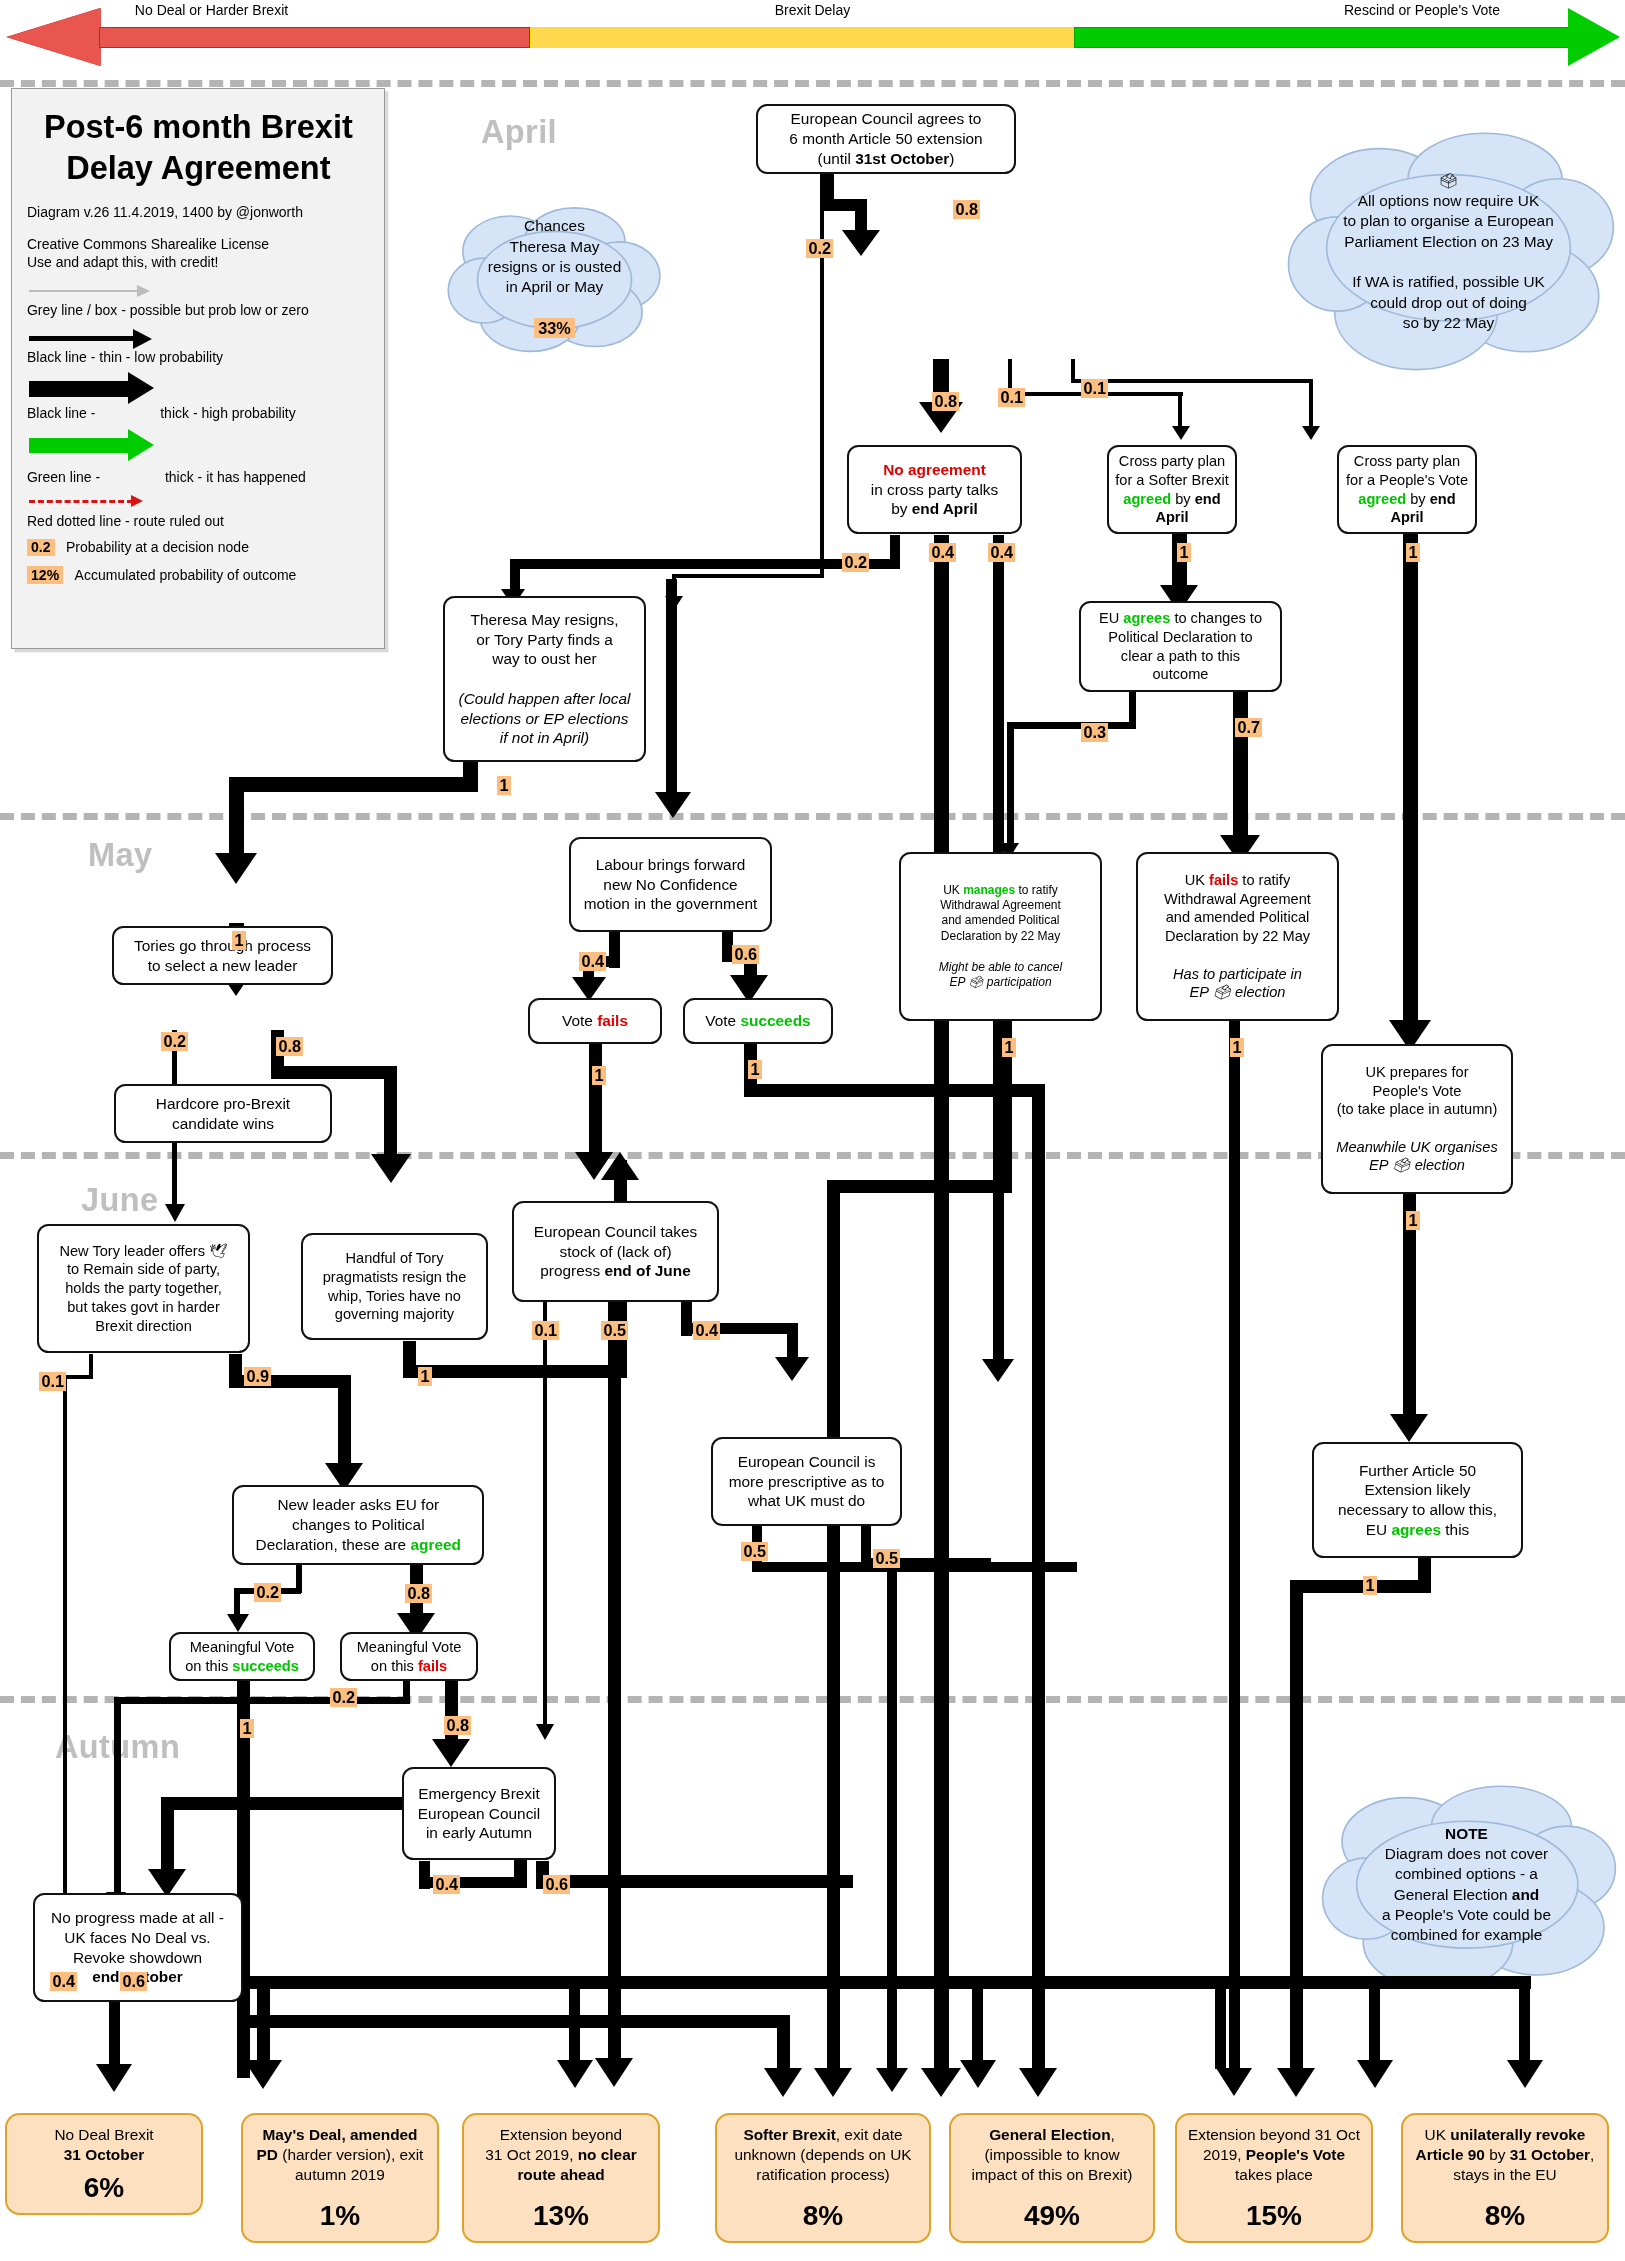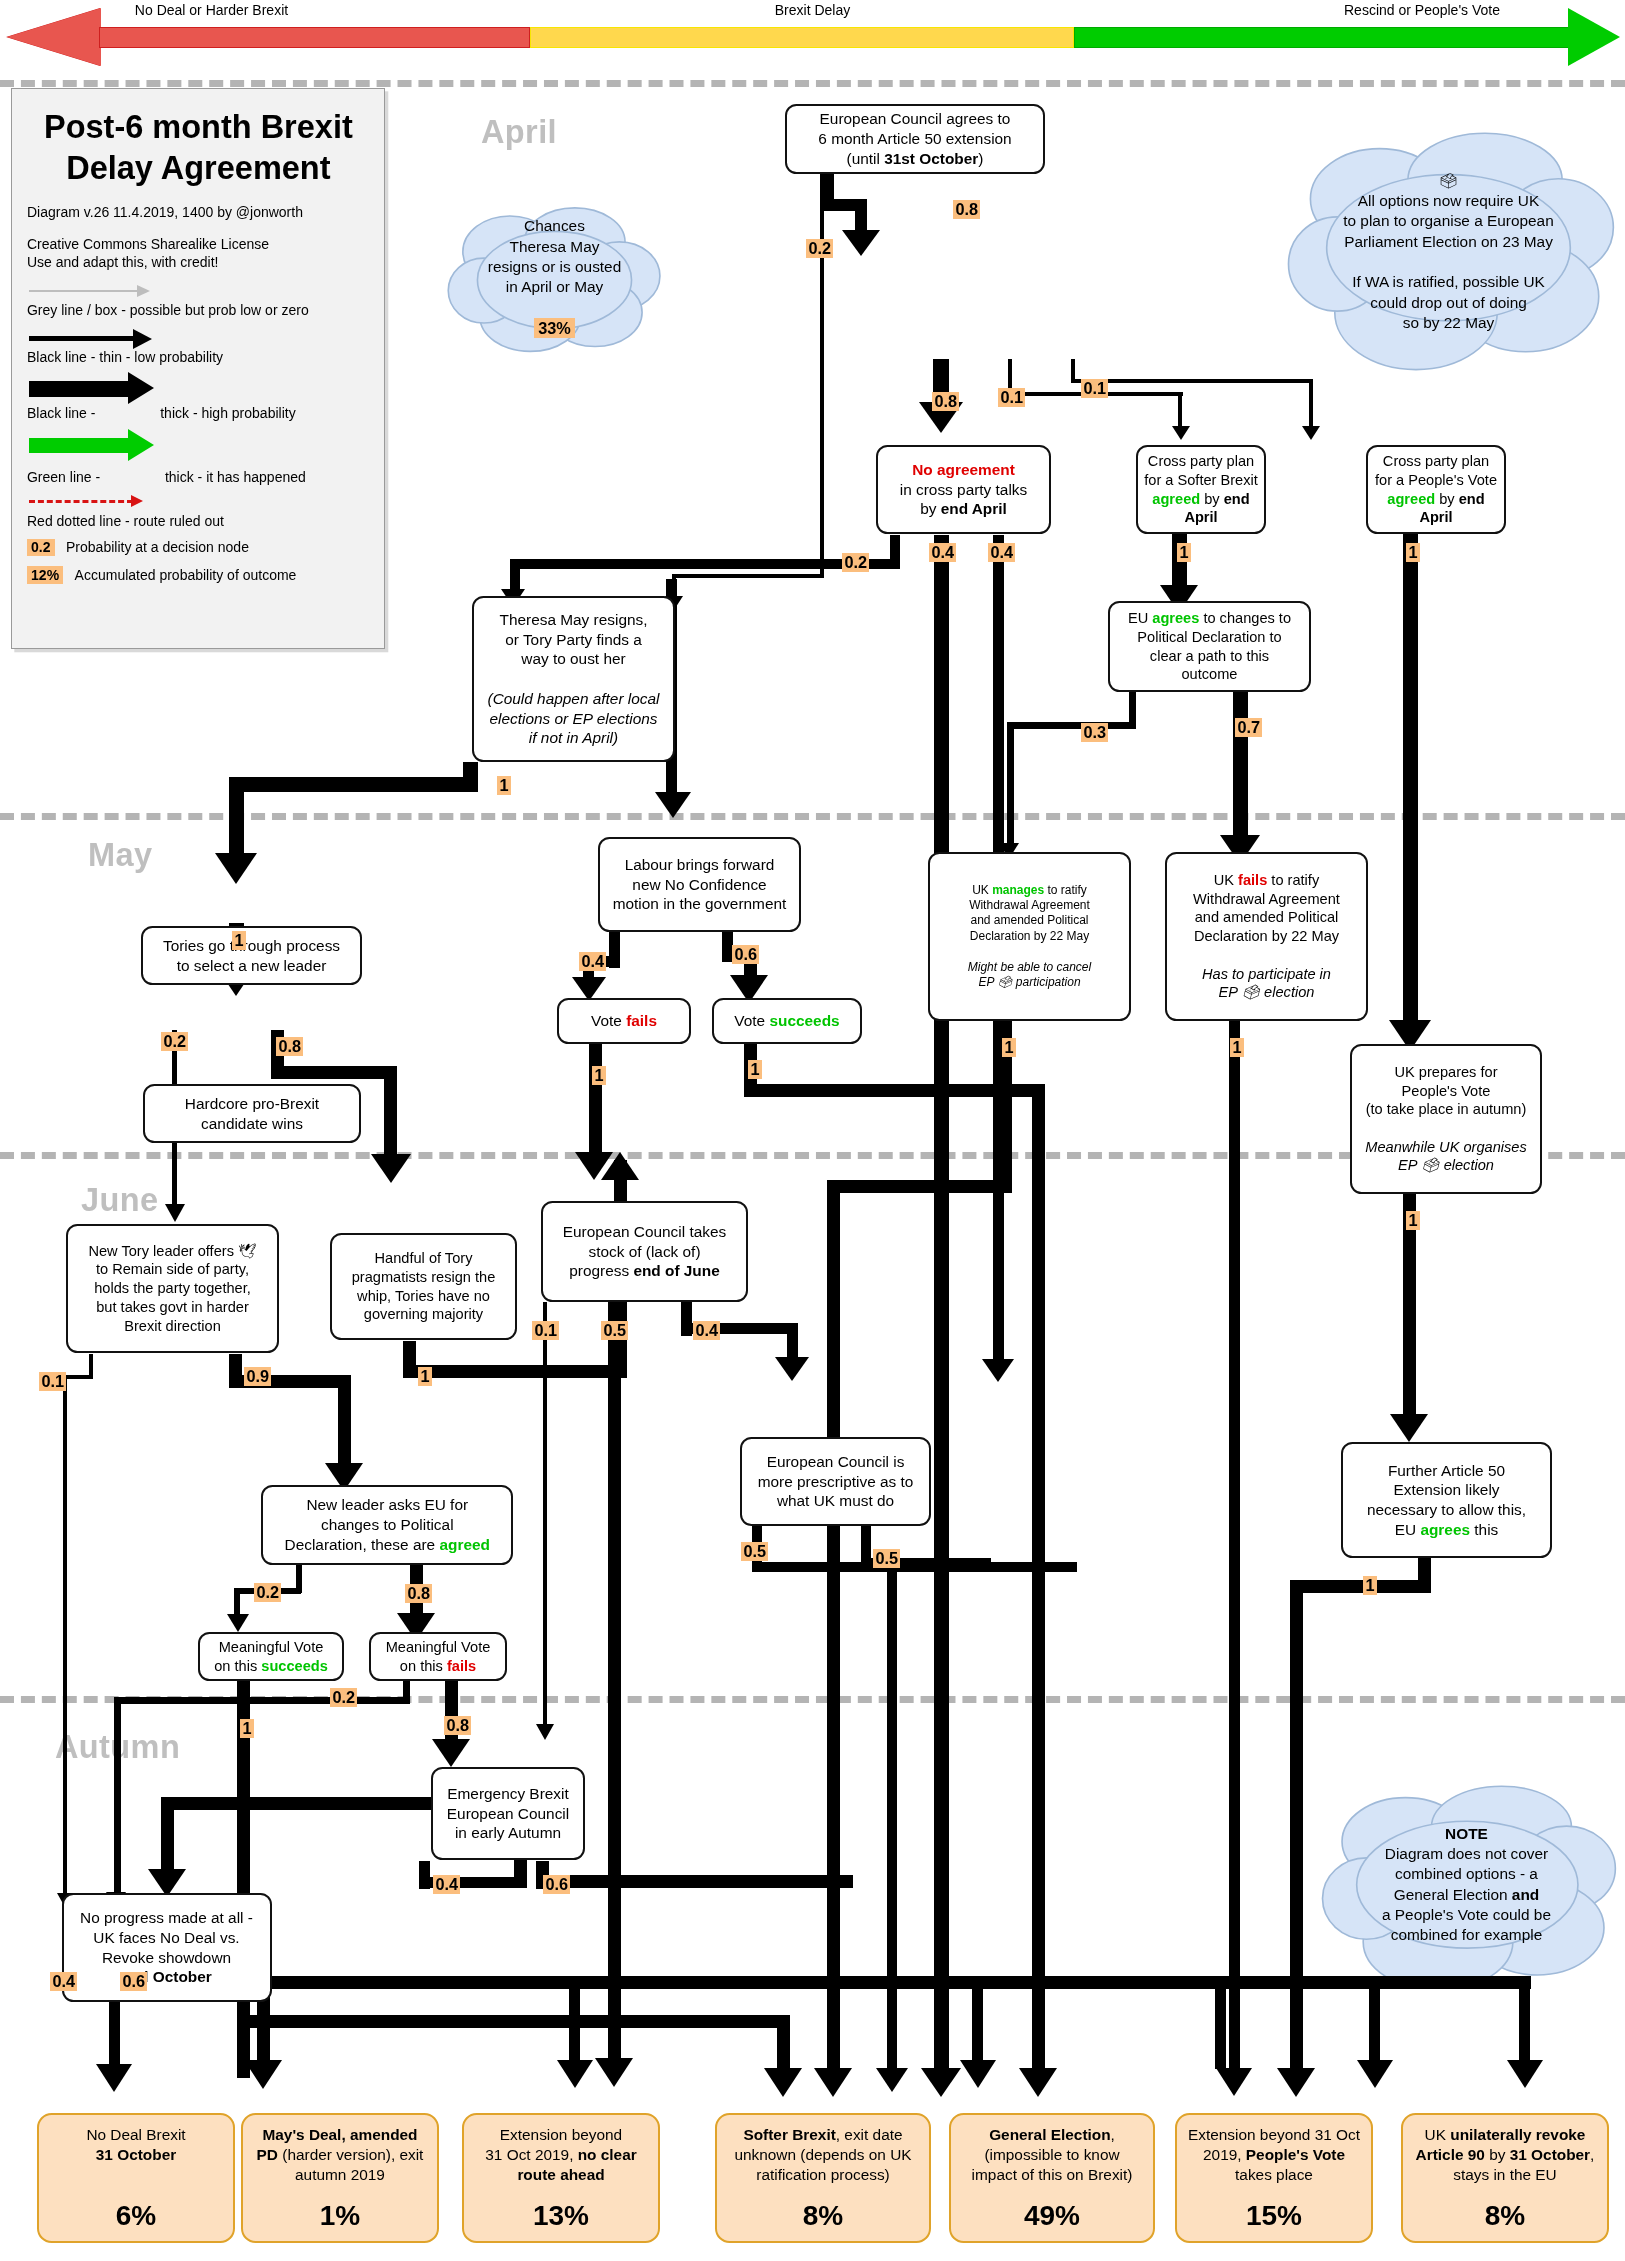--- a/index.html
+++ b/index.html
@@ -42,21 +42,21 @@
   .green-line{position:absolute;left:1.6px;top:1.6px;width:102px;height:15.4px;background:#00cc00;}
   .green-head{position:absolute;left:101px;top:-7.3px;width:0;height:0;border-top:16.3px solid transparent;border-bottom:16.3px solid transparent;border-left:26px solid #00cc00;}
   .red-dash{position:absolute;left:1.6px;top:6.5px;width:104px;height:0;border-top:3.3px dashed #d81313;}
   .red-head{position:absolute;left:104px;top:1.6px;width:0;height:0;border-top:6.5px solid transparent;border-bottom:6.5px solid transparent;border-left:12.2px solid #d81313;}
   .kv{display:flex;align-items:center;gap:11.4px;margin-top:9.8px;font-size:14px;}
   .chip{background:#fbbe7e;color:#000;font-weight:bold;font-size:14px;padding:0.8px 4.1px;}
 
   
   .node{position:absolute;background:#fff;border:2.4px solid #111;border-radius:11.4px;
     box-sizing:border-box;display:flex;align-items:center;justify-content:center;
-    text-align:center;font-size:15.4px;line-height:1.28;padding:4.9px 6.5px;color:#000;margin-left:29px;}
+    text-align:center;font-size:15.4px;line-height:1.28;padding:4.9px 6.5px;color:#000;}
   .node .it{font-style:italic;display:block;}
   .b{font-weight:bold;}
   .g{color:#00c400;font-weight:bold;}
   .r{color:#e00000;font-weight:bold;}
 
   
   .outcome{position:absolute;background:#fde0c0;border:2.4px solid #e0a32a;border-radius:14.6px;
     box-sizing:border-box;padding:9.8px 8.1px 6.5px;text-align:center;font-size:15.4px;line-height:1.3;color:#000;
     display:flex;flex-direction:column;justify-content:space-between;}
   .outcome .pct{font-size:28px;font-weight:bold;margin-top:4.9px;}
@@ -664,21 +664,21 @@
 
   <div class="node" style="left:32.5px;top:1893px;width:210px;height:109px;">
     <div>
       <span>No progress made at all -</span><br>
       <span>UK faces No Deal vs.</span><br>
       <span>Revoke showdown</span><br>
       <span class="b">end October</span>
     </div>
   </div>
 
-  <div class="outcome" style="left:37px;top:2113px;width:198px;height:130px;">
+  <div class="outcome" style="left:5px;top:2113px;width:198px;height:102px;">
     <div>
       <span>No Deal Brexit</span><br>
       <span class="b">31 October</span>
     </div>
     <div class="pct">6%</div>
   </div>
 
   <div class="outcome" style="left:241px;top:2113px;width:198px;height:130px;">
     <div>
       <span class="b">May's Deal, amended</span><br>

